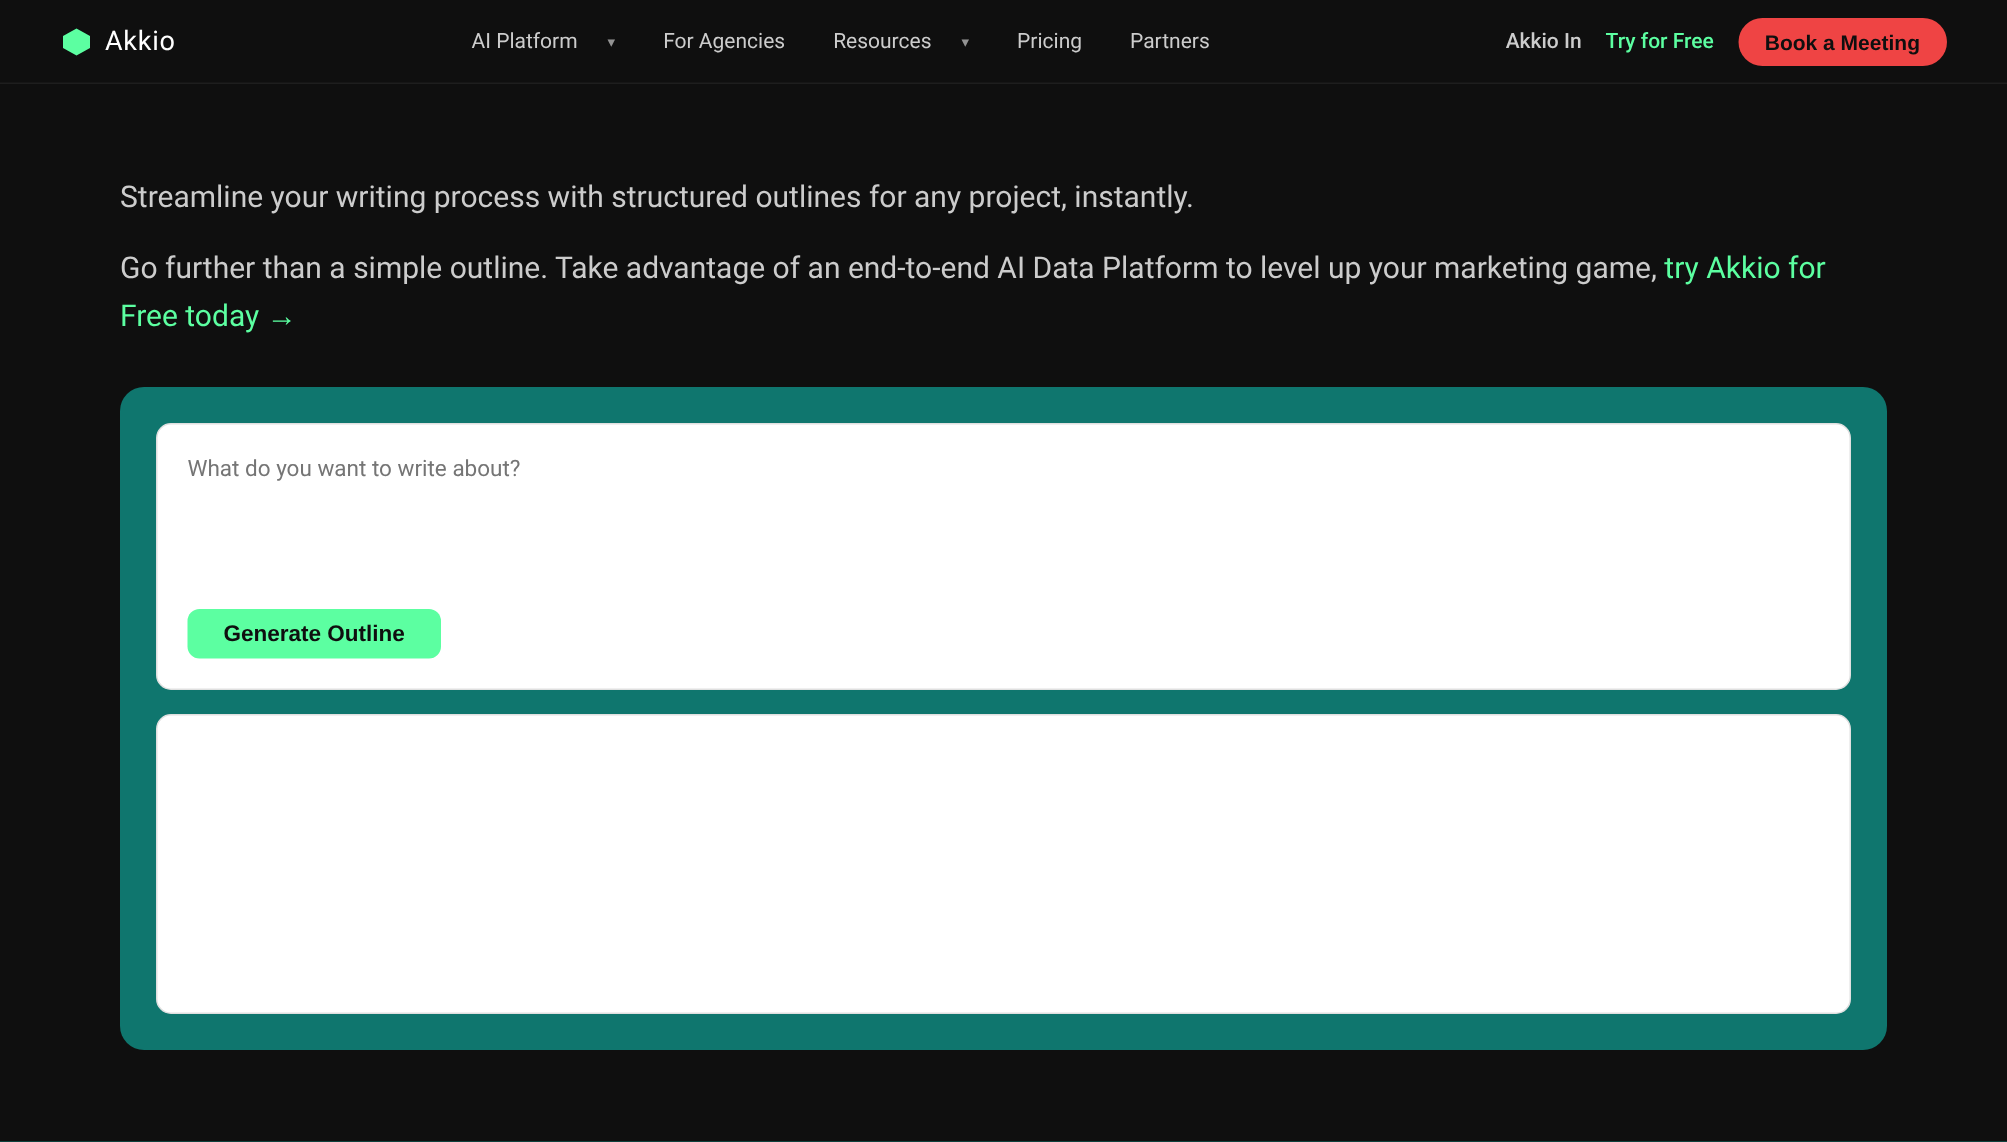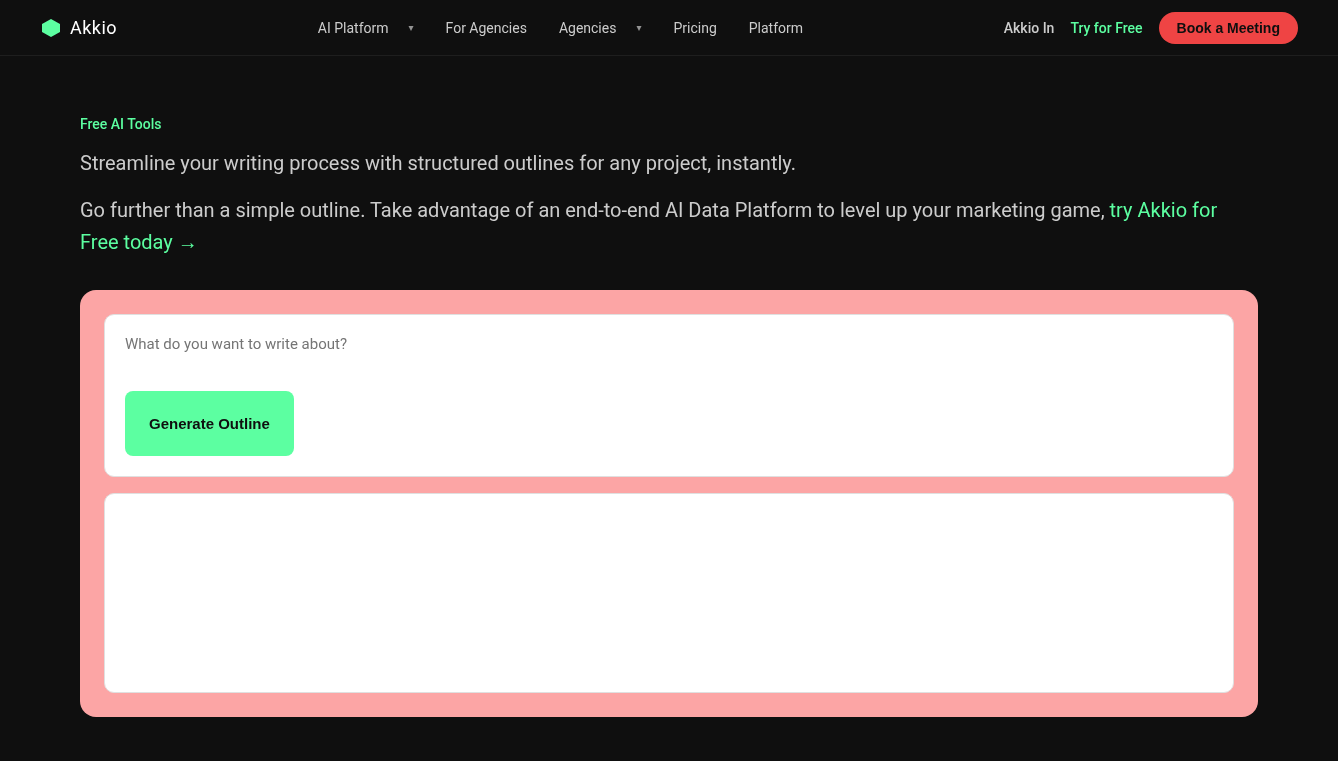--- a/index.html
+++ b/index.html
@@ -143,21 +143,21 @@
       margin-bottom: 32px;
     }
 
     .page-description a {
       color: #5cffa1;
       text-decoration: none;
     }
 
     
     .tool-container {
-      background-color: #fca5a5;
+      background-color: #0f766e;
       border-radius: 16px;
       padding: 24px;
       display: flex;
       flex-direction: column;
       gap: 16px;
     }
 
     .input-box {
       background-color: #ffffff;
       border: 1px solid #e0e0e0;
@@ -177,26 +177,27 @@
       width: 100%;
       resize: none;
       font-family: inherit;
     }
 
     .generate-btn {
       background-color: #5cffa1;
       color: #0f0f0f;
       border: none;
       border-radius: 8px;
-      padding: 24px 24px;
+      padding: 8px 24px;
       font-size: 15px;
       font-weight: 600;
       cursor: pointer;
       width: fit-content;
       transition: background-color 0.2s;
+      margin-top: 47px;
     }
 
     .output-box {
       background-color: #ffffff;
       border: 1px solid #e0e0e0;
       border-radius: 10px;
       min-height: 200px;
       padding: 20px;
     }
   </style>
@@ -213,40 +214,39 @@
 
   <div class="nav-center">
     <a class="nav-item" href="#">
       <span>AI Platform</span>
       <span class="nav-chevron">▾</span>
     </a>
     <a class="nav-item" href="#">
       <span>For Agencies</span>
     </a>
     <a class="nav-item" href="#">
-      <span>Agencies</span>
+      <span>Resources</span>
       <span class="nav-chevron">▾</span>
     </a>
     <a class="nav-item" href="#">
       <span>Pricing</span>
     </a>
     <a class="nav-item" href="#">
-      <span>Platform</span>
+      <span>Partners</span>
     </a>
   </div>
 
   <div class="nav-right">
     <a class="nav-signin" href="#">Akkio In</a>
     <a class="nav-try-free" href="#">Try for Free</a>
     <button class="nav-book-meeting">Book a Meeting</button>
   </div>
 </nav>
 
 <main>
-  <div class="free-ai-tools-label">Free AI Tools</div>
   <p class="page-subtitle">Streamline your writing process with structured outlines for any project, instantly.</p>
   <p class="page-description">
     <span>Go further than a simple outline. Take advantage of an end-to-end AI Data Platform to level up your marketing game, </span><a href="#">try Akkio for Free today →</a>
   </p>
 
   <div class="tool-container">
 
     <div class="input-box">
       <textarea class="topic-input" rows="2" placeholder="What do you want to write about?" style=""></textarea>
       <button class="generate-btn">Generate Outline</button>

